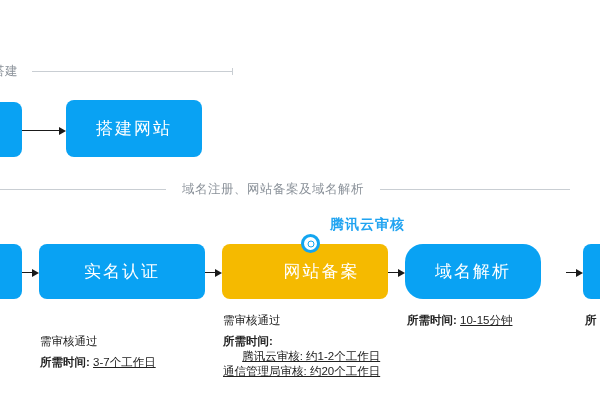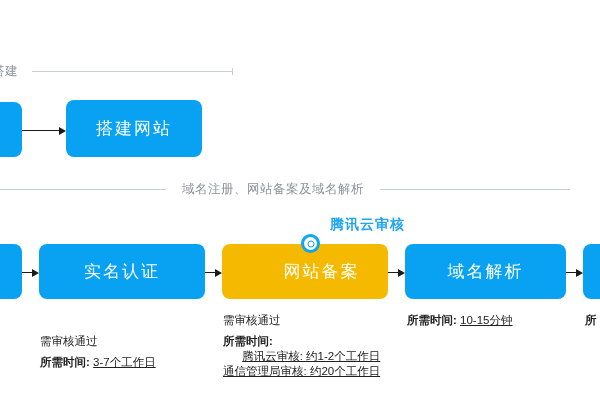--- a/index.html
+++ b/index.html
@@ -186,21 +186,21 @@
 
 <div class="node orange" style="left:222px; top:244px; width:166px; height:55px;">
   <span class="node-label">网站备案</span>
 </div>
 
 <div class="arrow" style="left:388px; top:268px; width:17px;">
   <span class="shaft"></span>
   <span class="head"></span>
 </div>
 
-<div class="node blue" style="left:405px; top:244px; width:161px; height:55px;">
+<div class="node blue" style="left:405px; top:244px; width:136px; height:55px;border-radius:18px;">
   <span class="node-label">域名解析</span>
 </div>
 
 <div class="arrow" style="left:566px; top:268px; width:17px;">
   <span class="shaft"></span>
   <span class="head"></span>
 </div>
 
 <div class="node blue" style="left:583px; top:244px; width:40px; height:55px;">
   <span class="node-label"></span>

